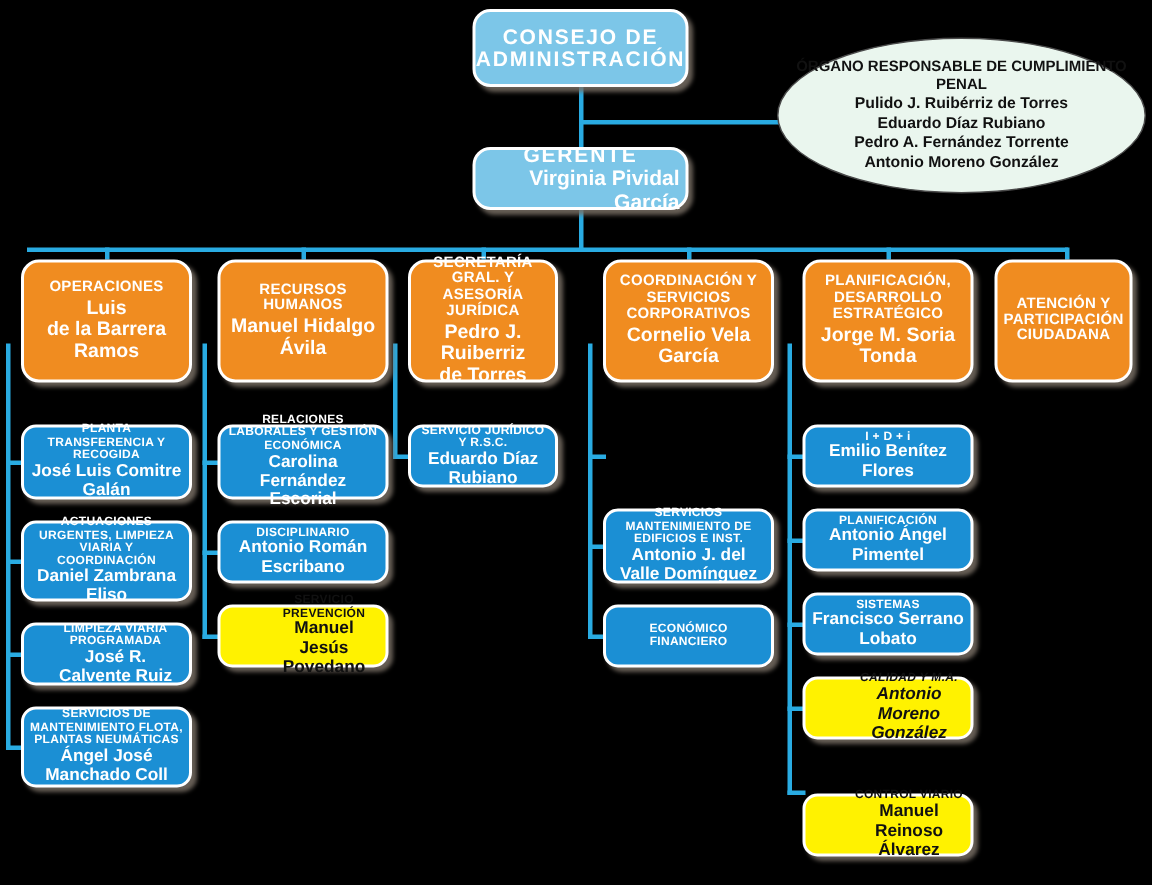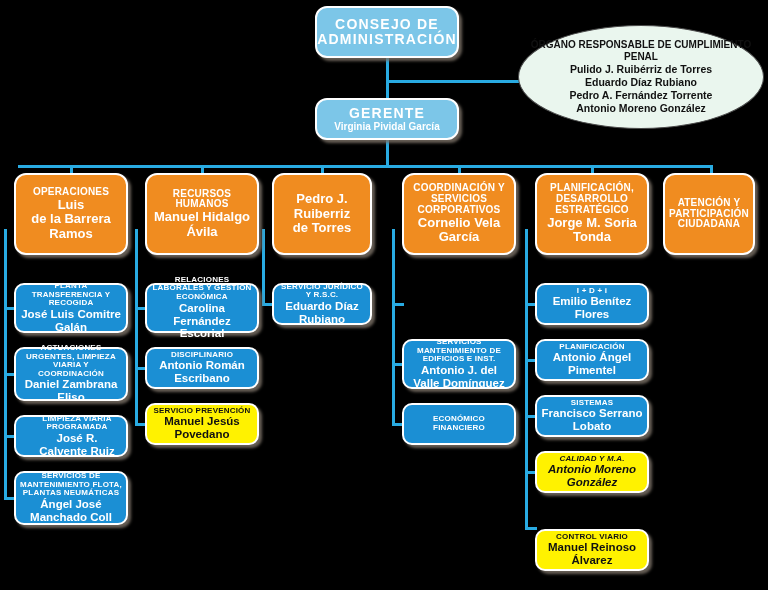--- a/index.html
+++ b/index.html
@@ -29,39 +29,39 @@
   }
   .node .ttl{font-weight:bold;letter-spacing:.2px;line-height:1.08;}
   .node .nm{font-weight:bold;line-height:1.12;}
 
   
   .lvl0{
     background:#7CC6E8;color:#ffffff;
     border-radius:12px;
   }
   .lvl0 .ttl{font-size:14px;letter-spacing:1.2px;}
-  .lvl0 .nm{font-size:10px;text-align:right;}
+  .lvl0 .nm{font-size:14px;text-align:right;}
 
   
   .lvl1{
     background:#F08C20;color:#ffffff;border-radius:12px;
   }
   .lvl1 .ttl{font-size:10px;}
   .lvl1 .nm{font-size:13px;}
 
   
   .lvl2{
     background:#1B8FD4;color:#ffffff;
   }
   .lvl2 .ttl{font-size:8px;}
   .lvl2 .nm{font-size:11.5px;}
 
   
   .lvl2y{
-    background:#FFF200;color:#111111;
+    background:#FFF200;color:#111111;padding-left:32px;
   }
   .lvl2y .ttl{font-size:8px;}
   .lvl2y .nm{font-size:11.5px;}
 
   
   .ellipse{
     position:absolute;z-index:3;
     background:#EAF6EE;
     border:1px solid #4a4a4a;
     border-radius:50%;
@@ -136,20 +136,21 @@
     </div>
     <div class="ln h3" style="left: 135px; top: 367px; width: 12px;"></div>
     <div class="node lvl2y" style="left: 145px; top: 403px; width: 114px; height: 42px;">
       <div class="ttl">SERVICIO PREVENCIÓN</div>
       <div class="nm">Manuel Jesús Povedano</div>
     </div>
     <div class="ln h3" style="left: 135px; top: 423px; width: 12px;"></div>
     <div class="ln v3" style="left: 135px; top: 229px; height: 197px;"></div>
     <div class="ln v3" style="left: 321px; top: 165px; height: 8px;"></div>
     <div class="node lvl1" style="left: 272px; top: 173px; width: 100px; height: 82px;">
+      <div class="ttl">SECRETARÍA GRAL. Y ASESORÍA JURÍDICA</div>
       <div class="nm">Pedro J.<br>Ruiberriz<br>de Torres</div>
     </div>
     <div class="node lvl2" style="left: 272px; top: 283px; width: 100px; height: 42px;">
       <div class="ttl">SERVICIO JURÍDICO Y R.S.C.</div>
       <div class="nm">Eduardo Díaz Rubiano</div>
     </div>
     <div class="ln h3" style="left: 262px; top: 303px; width: 12px;"></div>
     <div class="ln v3" style="left: 262px; top: 229px; height: 77px;"></div>
     <div class="ln v3" style="left: 458px; top: 165px; height: 8px;"></div>
     <div class="node lvl1" style="left: 402px; top: 173px; width: 114px; height: 82px;">

